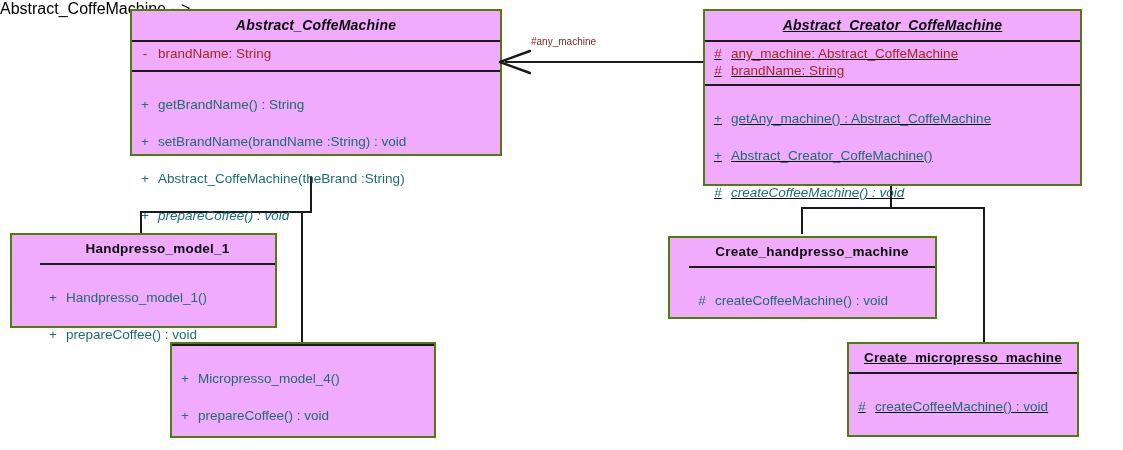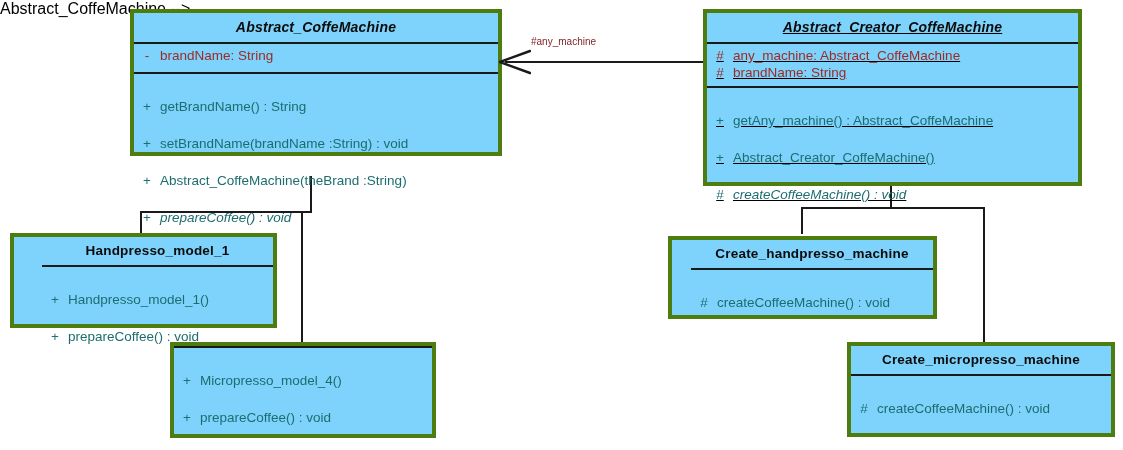--- a/index.html
+++ b/index.html
@@ -20,22 +20,22 @@
     position: absolute;
     inset: 0;
     width: 1123px;
     height: 450px;
   }
 
   
   .uml-class {
     position: absolute;
     box-sizing: border-box;
-    background: #7dd3fc;
-    border: 4px solid #4d7c0f;
+    background: #f0abfc;
+    border: 2px solid #4d7c0f;
     z-index: 5;
   }
   .uml-class .cls-name {
     box-sizing: border-box;
     width: 100%;
     text-align: center;
     font-weight: bold;
     font-size: 13.5px;
     color: #0b0b0b;
     letter-spacing: 0.2px;
@@ -238,21 +238,21 @@
     <div class="cls-name">Create_handpresso_machine</div>
     <div class="uml-compartment ops">
       <div class="uml-row">
         <span class="uml-vis">#</span>
         <span class="uml-sig">createCoffeeMachine() : void</span>
       </div>
     </div>
   </div>
 
   
-  <div class="uml-class" style="left:847px; top:342px; width:268px; height:95px;">
+  <div class="uml-class" style="left:847px; top:342px; width:232px; height:95px;text-decoration:underline;">
     <div class="cls-name">Create_micropresso_machine</div>
     <div class="uml-compartment ops">
       <div class="uml-row">
         <span class="uml-vis">#</span>
         <span class="uml-sig">createCoffeeMachine() : void</span>
       </div>
     </div>
   </div>
 
 </div>

